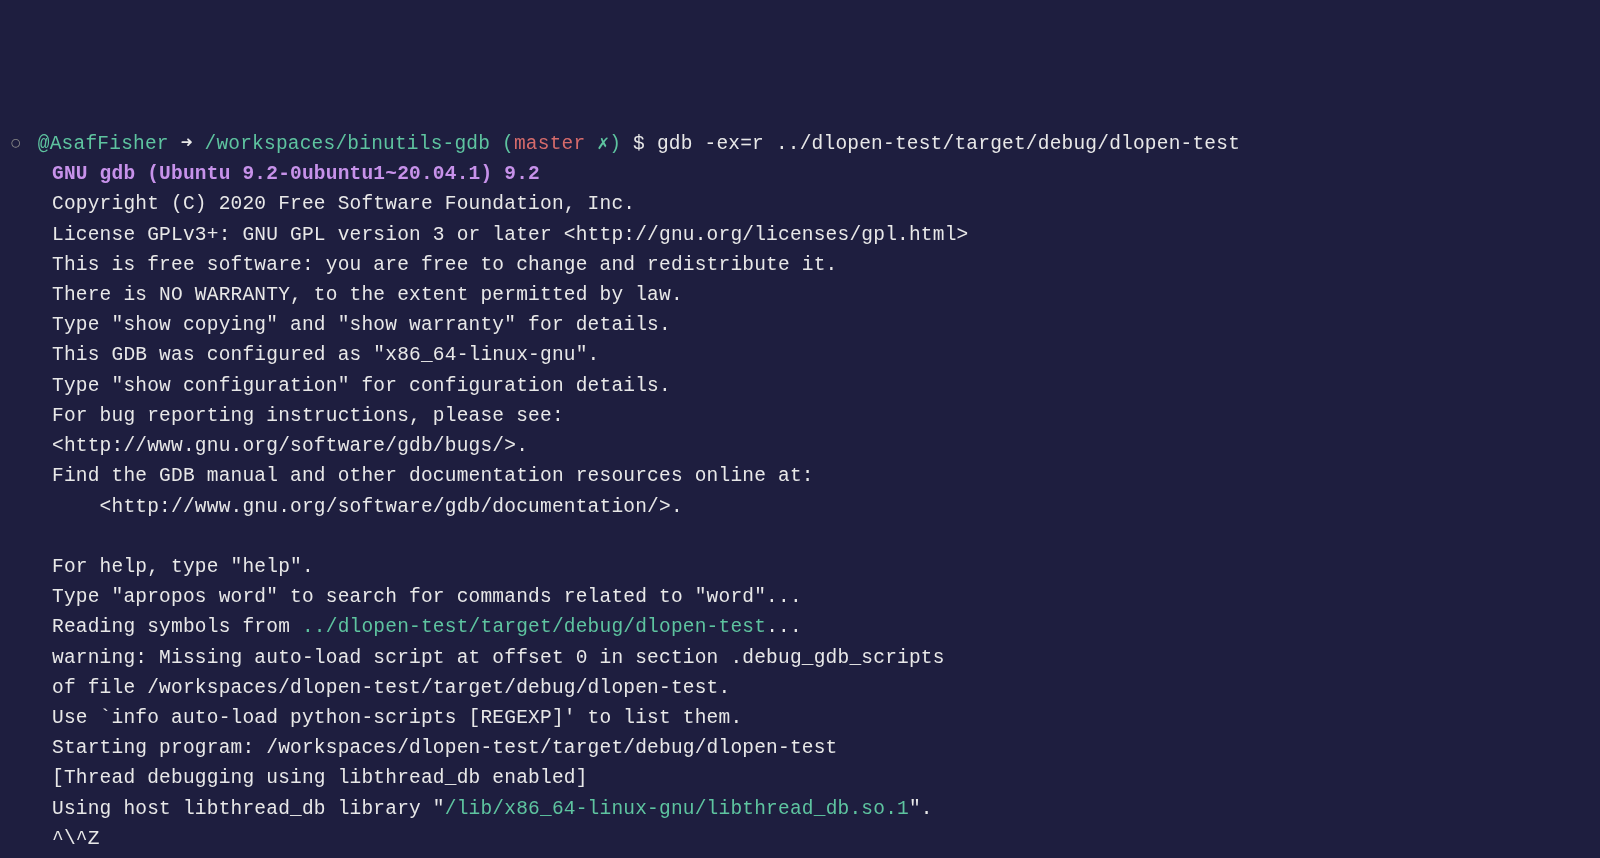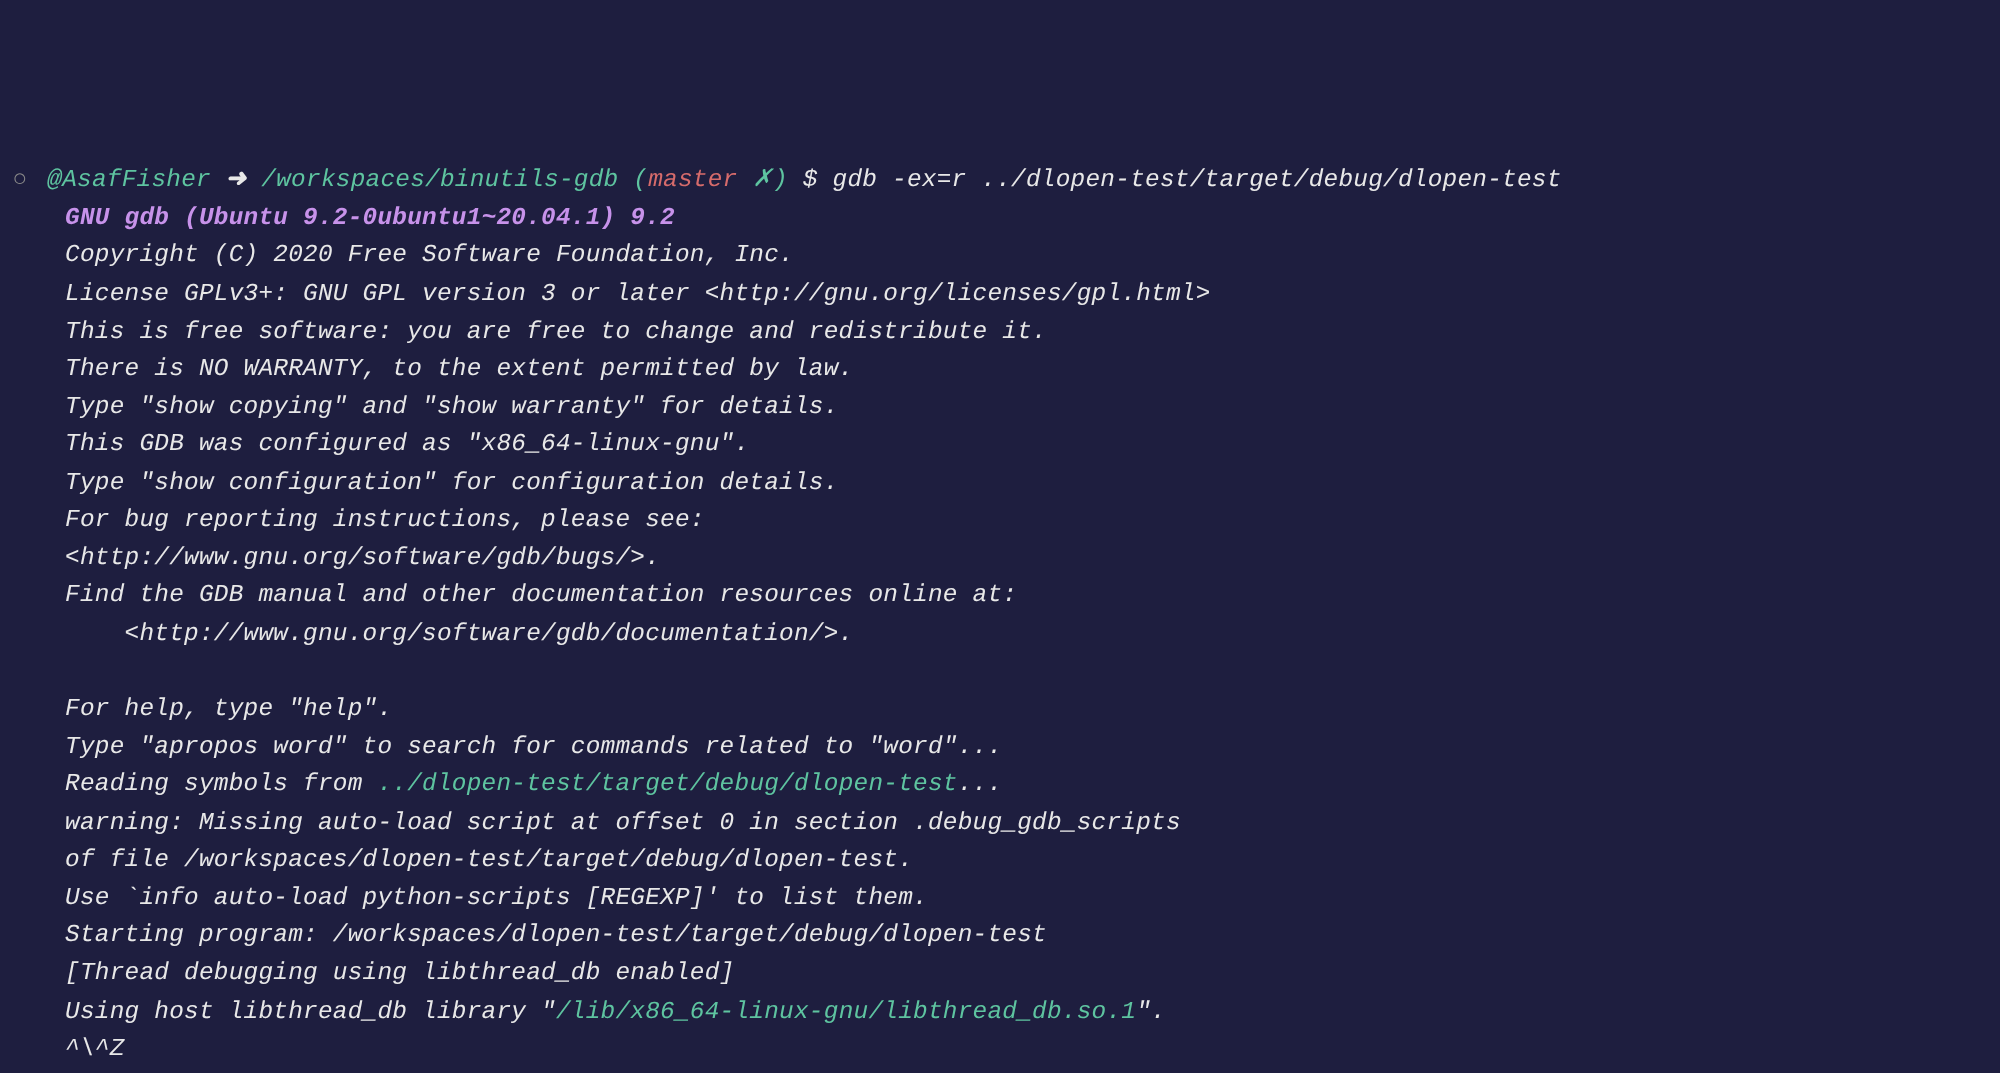--- a/index.html
+++ b/index.html
@@ -1,19 +1,18 @@
 <!DOCTYPE html>
 <html><head>
   <meta charset="utf-8">
   <style>
     * {
       margin: 0;
       padding: 0;
       box-sizing: border-box;
-      font-style: italic;
     }
     body {
       background-color: #1e1e3f;
       font-family: "Menlo", "Monaco", "Consolas", "Courier New", monospace;
       font-size: 19.5px;
       line-height: 1.55;
       padding: 8px 10px 10px 10px;
       color: #e8e8e8;
       white-space: pre;
       font-weight: 500;

